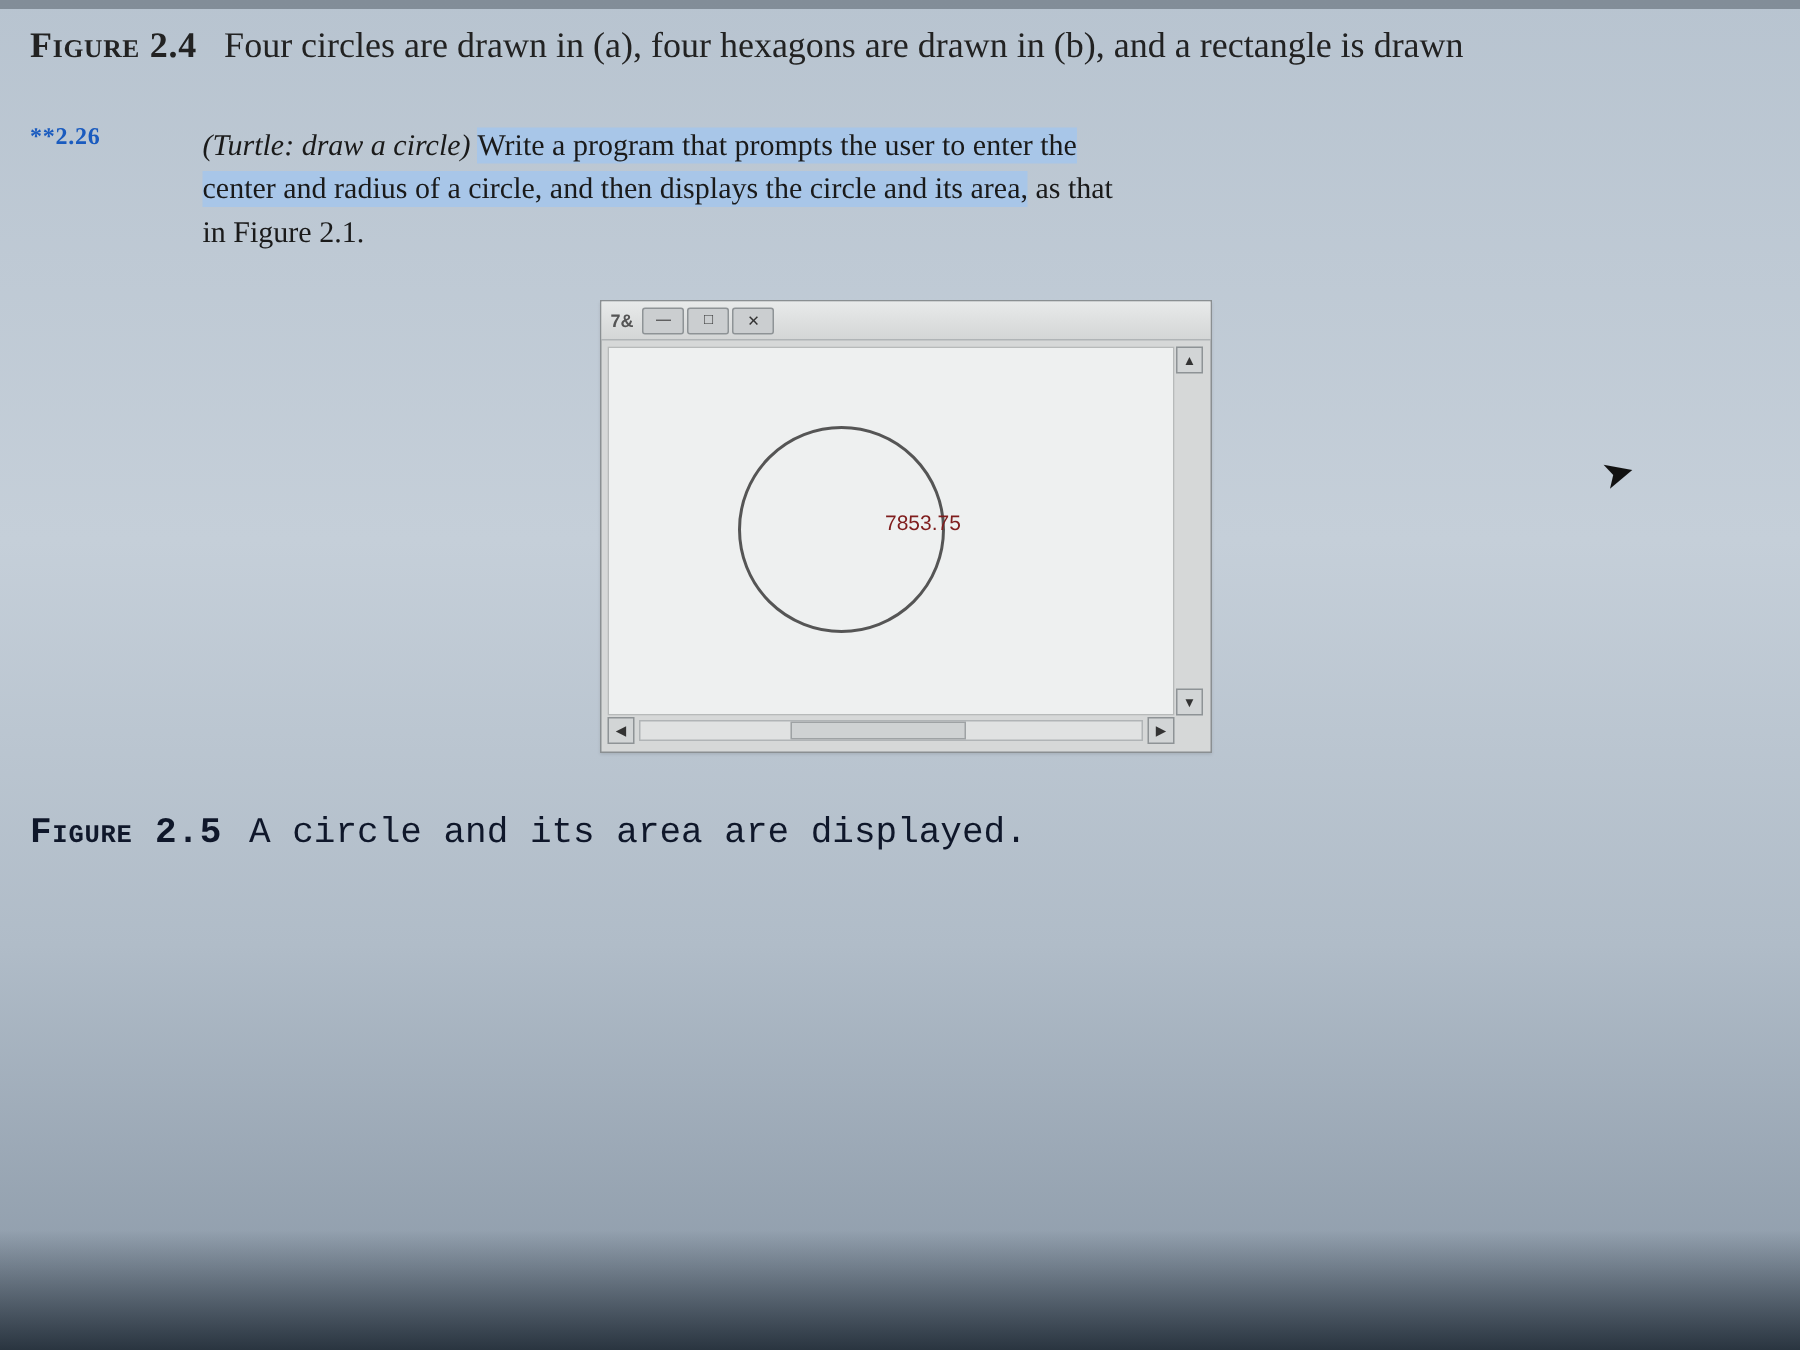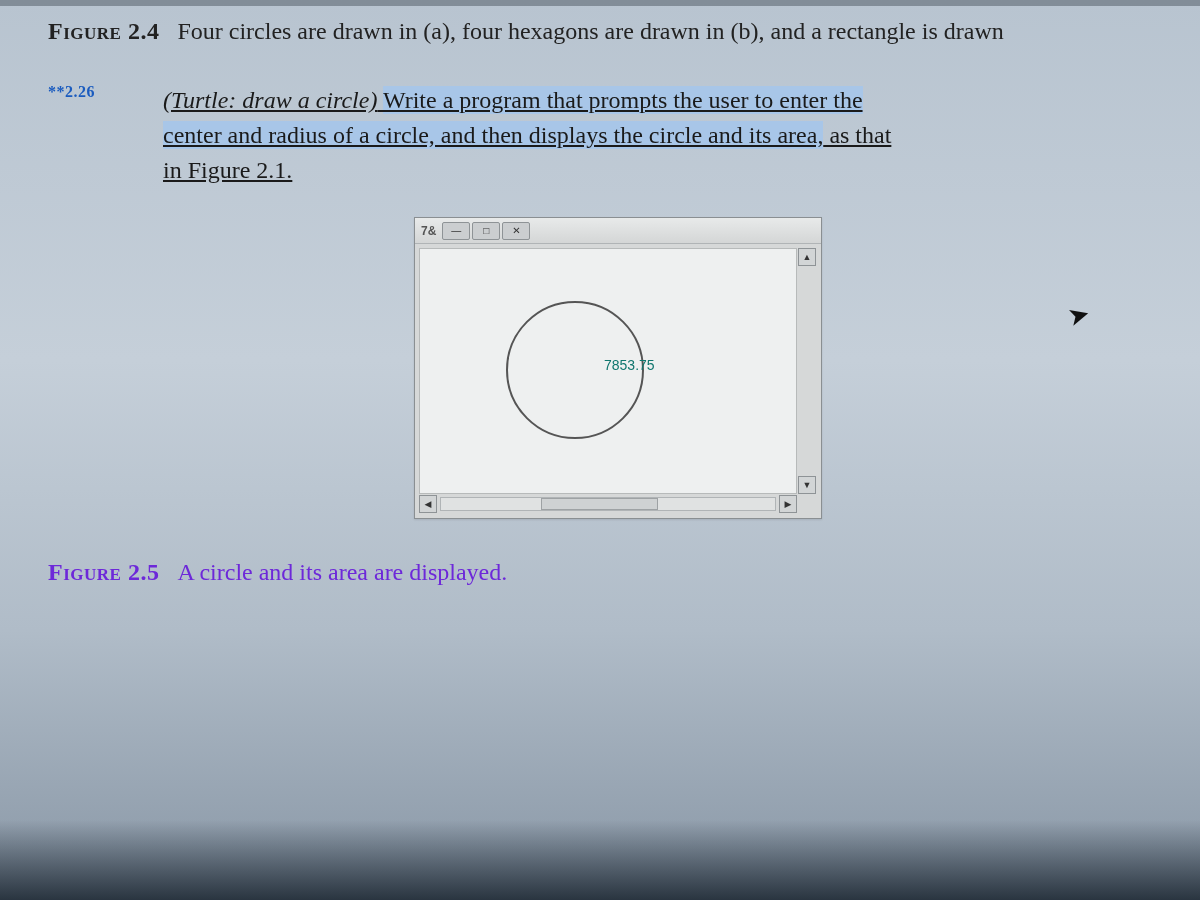--- a/index.html
+++ b/index.html
@@ -9,21 +9,20 @@
       background: linear-gradient(180deg, #b8c4d0 0%, #c5cfd9 40%, #b0bcc8 70%, #8896a5 100%);
       font-family: Georgia, 'Times New Roman', serif;
       color: #1a1a1a;
       overflow: hidden;
       position: relative;
     }
     .page {
       padding: 18px 12px 0 20px;
       position: relative;
       height: 100%;
-      margin-left: 28px;
     }
     .fig24-line {
       font-size: 24px;
       color: #222;
       margin-bottom: 38px;
       white-space: nowrap;
     }
     .fig24-line .label {
       font-variant: small-caps;
       font-weight: bold;
@@ -37,24 +36,23 @@
     }
     .ex-num {
       color: #1a5bbf;
       font-weight: bold;
       font-size: 16px;
       width: 115px;
       flex-shrink: 0;
       letter-spacing: 0.5px;
     }
     .ex-body {
-      font-size: 24px;
+      font-size: 20px;
       line-height: 1.45;
       max-width: 960px;
-      text-decoration: underline;
     }
     .ex-title {
       font-style: italic;
     }
     .highlight {
       background: #a8c6e8;
       padding: 1px 0;
     }
     .figure-wrap {
       display: flex;
@@ -118,21 +116,21 @@
       width: 138px;
       height: 138px;
       border: 2px solid #555;
       border-radius: 50%;
     }
     .area-label {
       position: absolute;
       left: 184px;
       top: 108px;
       font-size: 14px;
-      color: #0f766e;
+      color: #7f1d1d;
       font-family: Arial, sans-serif;
     }
     .vscroll {
       width: 20px;
       margin: 4px 4px 0 0;
       display: flex;
       flex-direction: column;
       justify-content: space-between;
       align-items: center;
     }
@@ -177,21 +175,22 @@
       position: absolute;
       left: 30%;
       width: 35%;
       top: 0;
       bottom: 0;
       background: #cfd2d3;
       border: 1px solid #9ea2a4;
     }
     .fig25-line {
       font-size: 24px;
-      color: #6d28d9;
+      color: #0f172a;
+      font-family: Liberation Mono, monospace;
     }
     .fig25-line .label {
       font-variant: small-caps;
       font-weight: bold;
       letter-spacing: 0.5px;
       margin-right: 18px;
     }
     .cursor {
       position: absolute;
       right: 110px;

